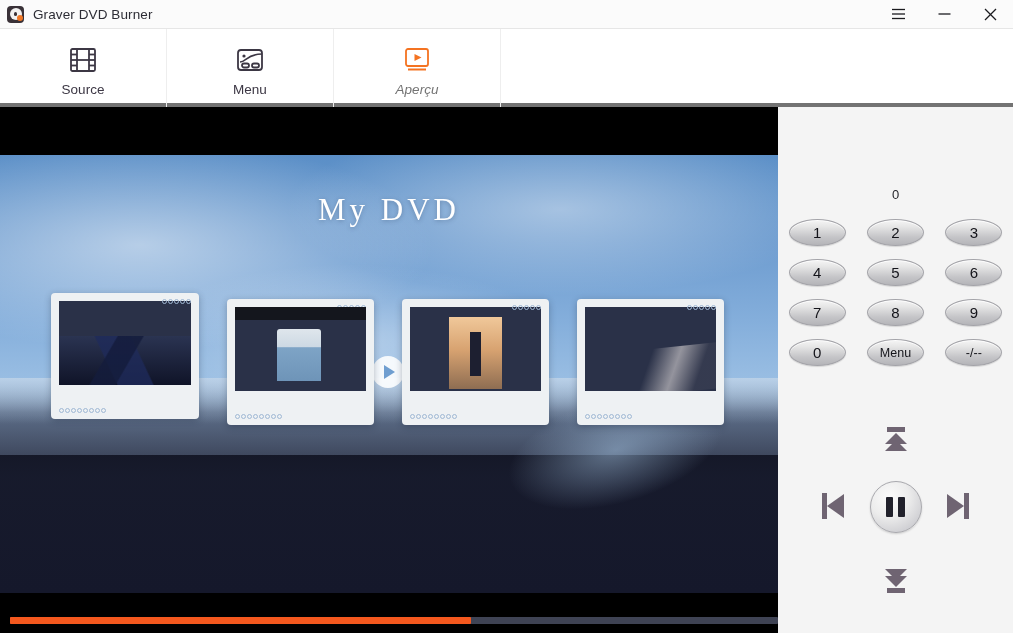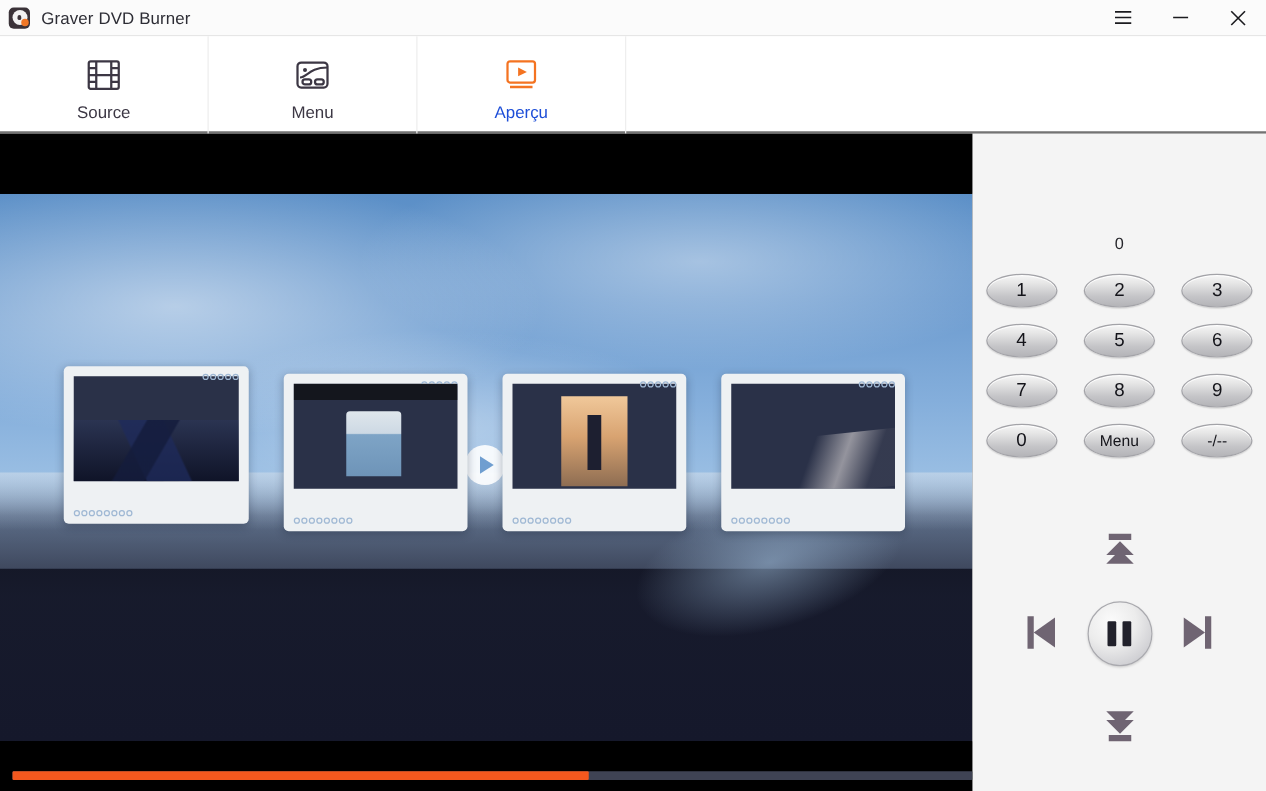--- a/index.html
+++ b/index.html
@@ -39,31 +39,31 @@
   .win-btns { margin-left:auto; display:flex; height:29px; }
   .win-btn {
     width:46px; height:29px; display:flex; align-items:center; justify-content:center;
     color:#1b1b1f;
   }
   .win-btn svg { display:block; }
 
   
   .toolbar {
     position:absolute; left:0; top:29px; width:1013px; height:78px;
-    background:#fff; display:flex; border-bottom:2px solid #737373;
+    background:#fff; display:flex; border-bottom:4px solid #737373;
   }
   .tab {
     width:167px; height:78px; display:flex; flex-direction:column;
     align-items:center; justify-content:center;
     border-right:1px solid #eeeeee; color:#3c3744;
   }
   .tab:first-child { border-left:none; }
   .tab .ico { height:36px; display:flex; align-items:flex-end; }
   .tab .lbl { font-size:13.5px; margin-top:7px; }
-  .tab.active { color:#1d4ed8; }
+  .tab.active { color:#737373;font-style:italic; }
   .toolbar-rest { flex:1; }
 
   
   .preview {
     position:absolute; left:0; top:107px; width:778px; height:526px;
     background:#000; overflow:hidden;
   }
   .letterbox-top {
     position:absolute; left:0; top:0; width:100%; height:48px; background:#000; z-index:6;
   }
@@ -291,20 +291,21 @@
     <div class="scene">
       <div class="sky"></div>
       <div class="city">
         <div class="horizon-haze"></div>
         <div class="glow-river"></div>
       </div>
     </div>
     <div class="letterbox-top"></div>
     <div class="letterbox-bottom"></div>
 
+    <div class="dvd-title">My  DVD</div>
 
     <div class="play-btn">
       <div class="tri"></div>
     </div>
 
     <div class="cards">
       <div class="card" style="left:51px; top:186px; width:148px; height:126px;">
         <div class="photo p1"></div>
         <div class="dots-tr">
           <span class="dot-o"></span>

